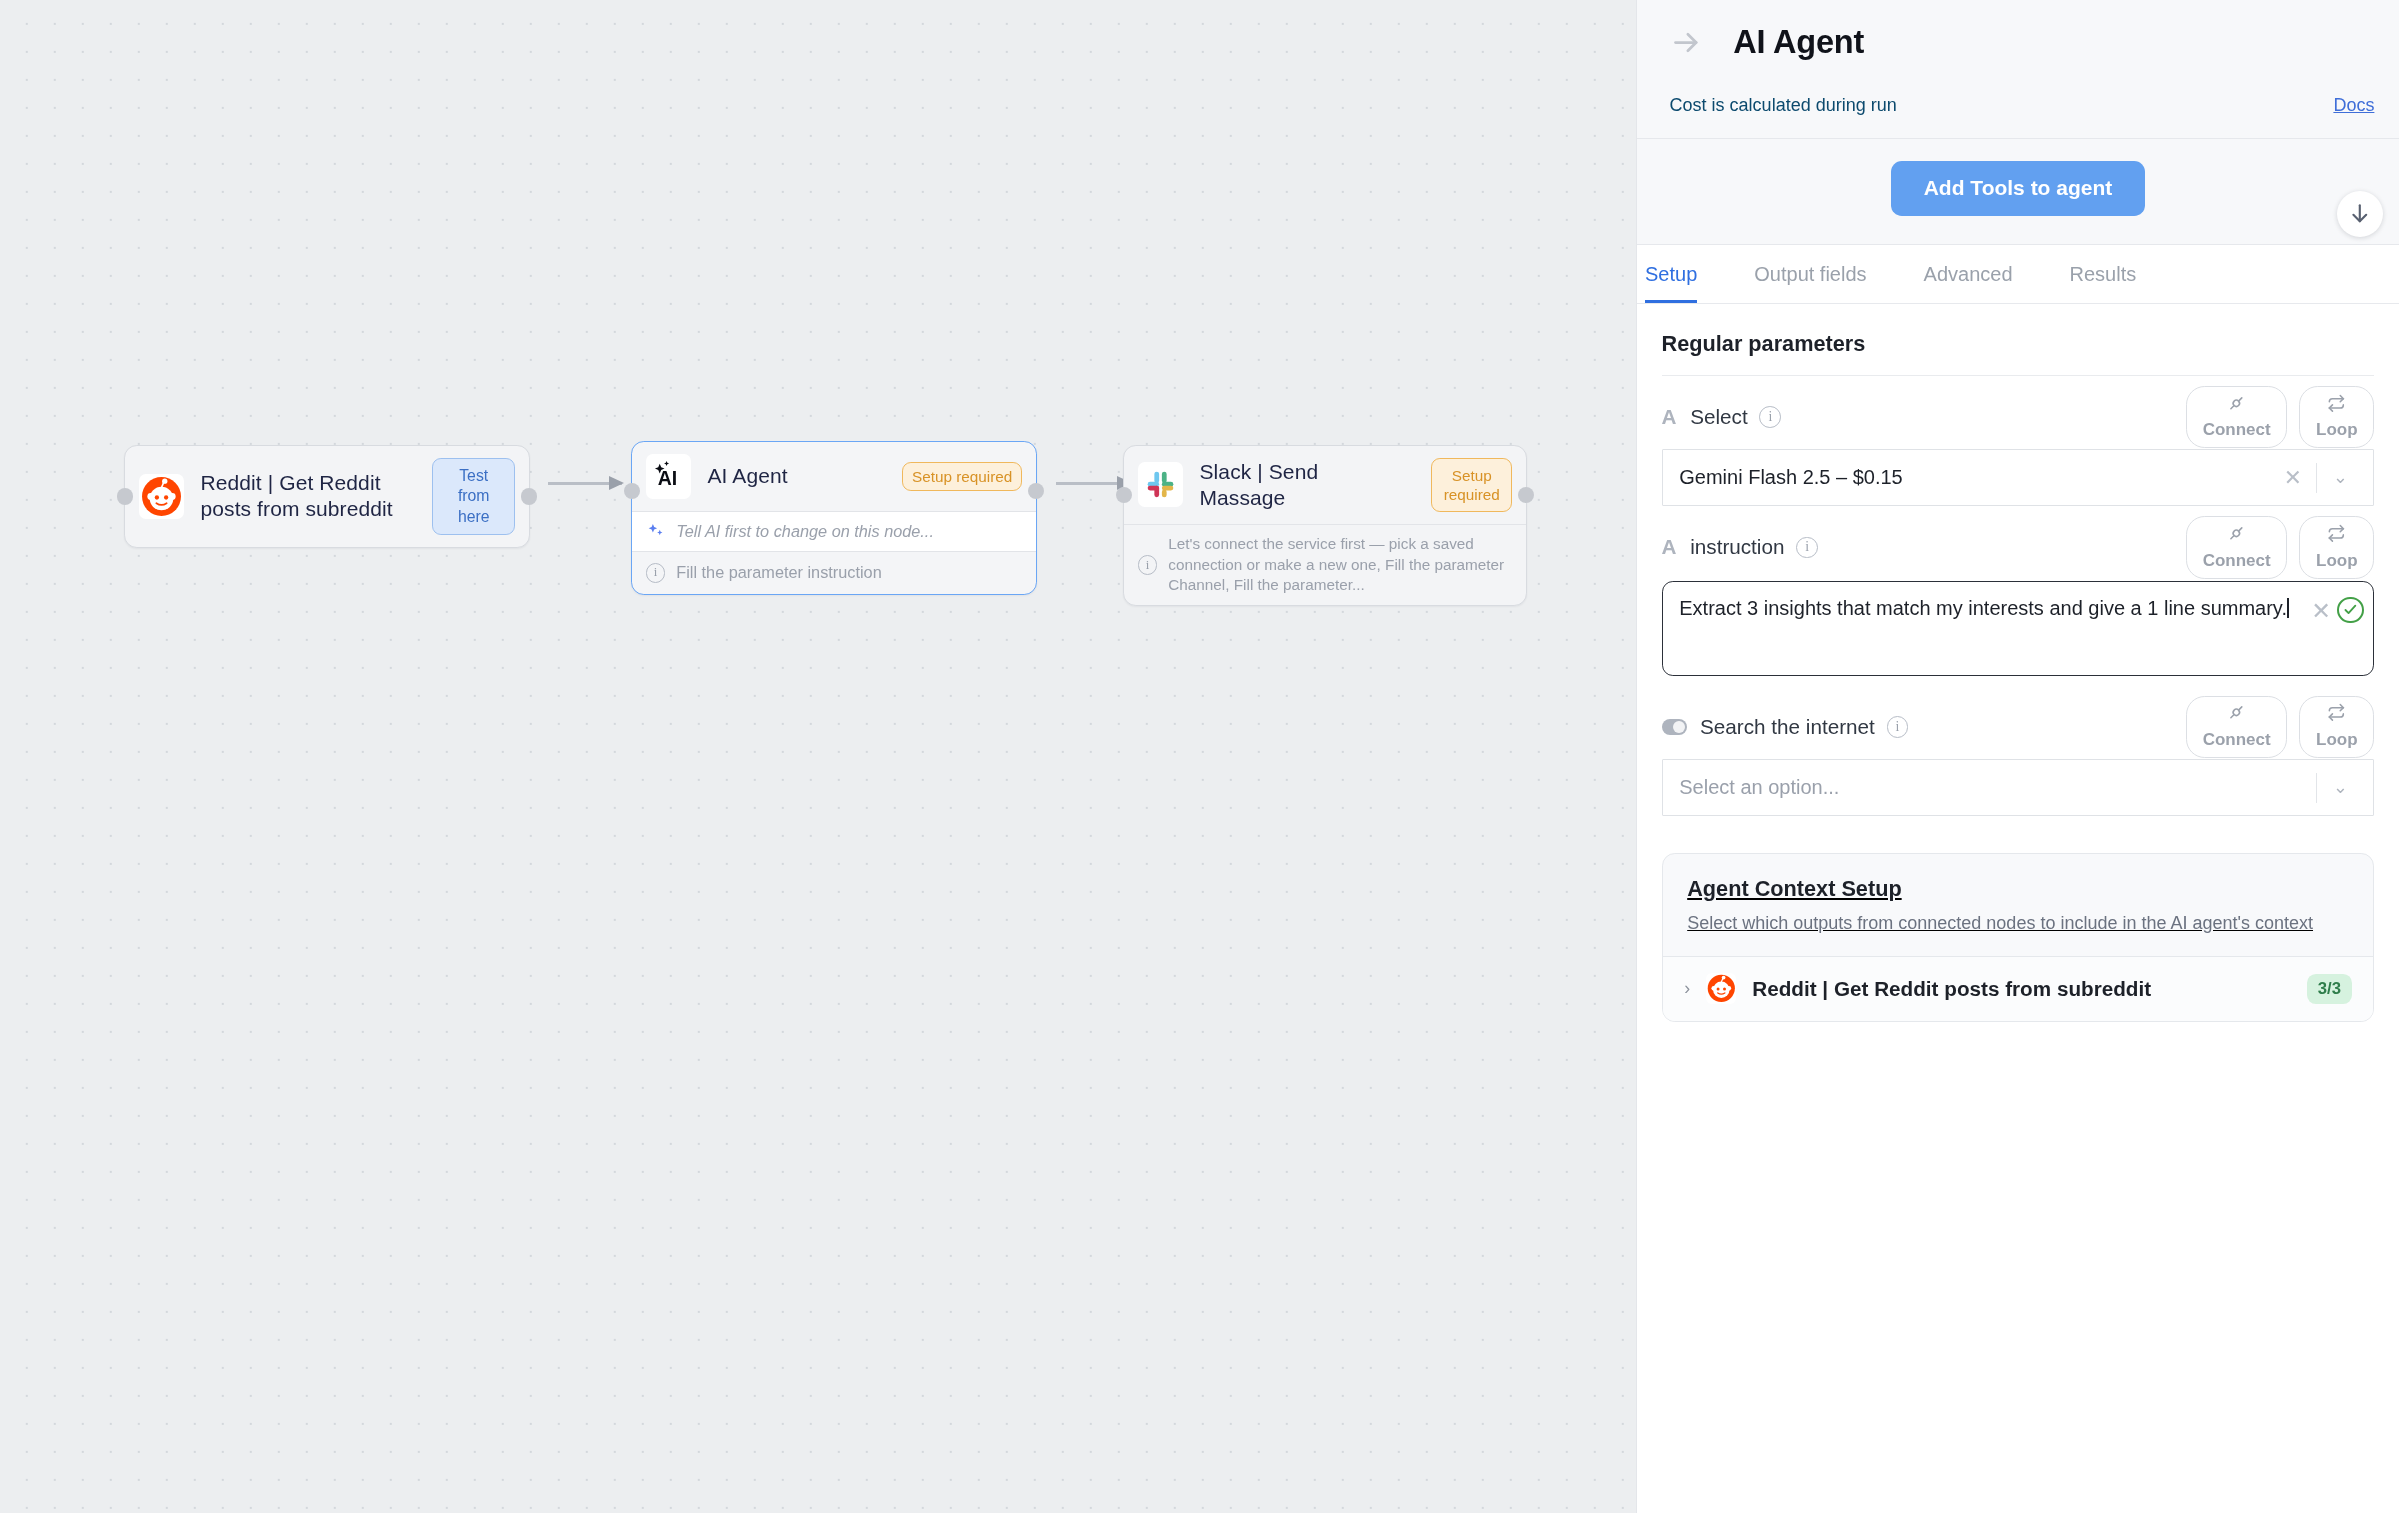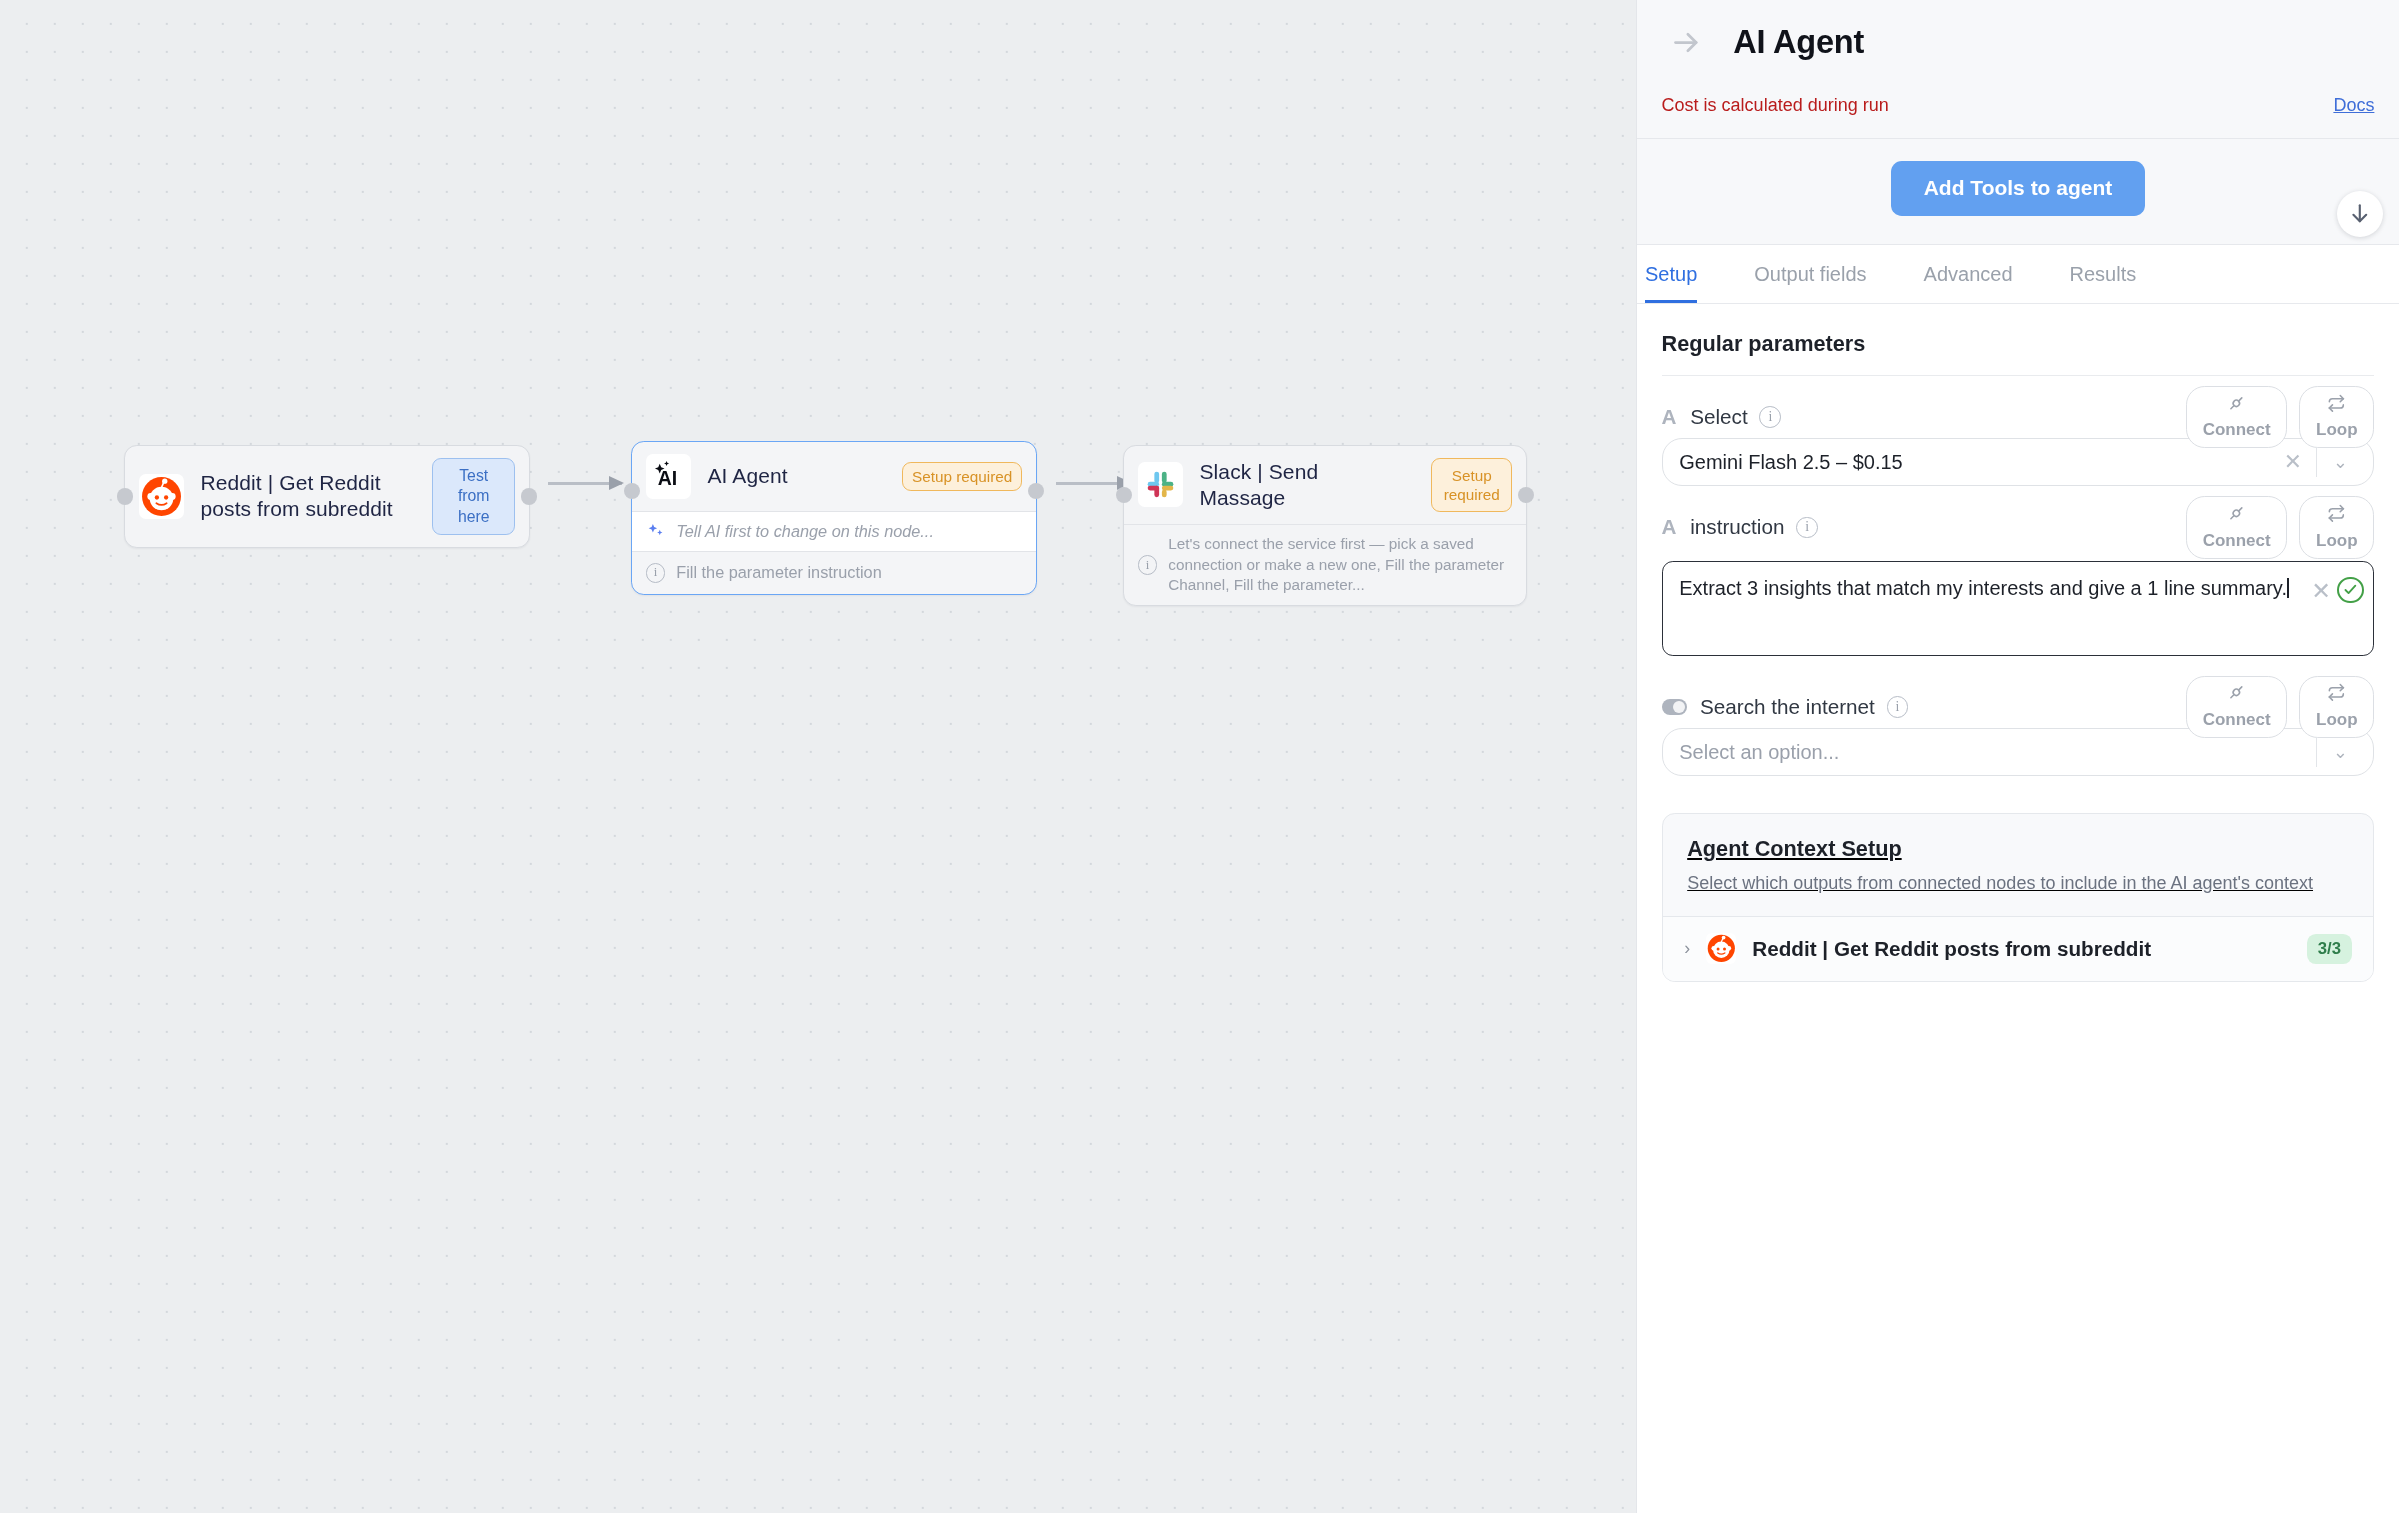--- a/index.html
+++ b/index.html
@@ -64,21 +64,21 @@
   .back-btn { width: 51px; height: 51px; border-radius: 10.8px; display: flex;
               align-items: center; justify-content: center; flex: none; }
   .ph-title { font-size: 32.5px; font-weight: 700; color: #10131a; letter-spacing: -0.2px; }
   .ph-desc { font-size: 19px; line-height: 1.45; color: #4b5159; padding: 7.9px 35px 0 24.6px;
              max-height: 81px; overflow: hidden; position: relative; }
   .expand-btn { position: absolute; right: 15.8px; top: 191px; width: 46px; height: 46px;
                 border-radius: 50%; background: #fff; box-shadow: 0 1px 4.9px rgba(16,24,40,.16);
                 display: flex; align-items: center; justify-content: center; }
   .ph-foot { display: flex; align-items: center; justify-content: space-between;
              padding: 21.7px 24.6px 21.7px 24.6px; }
-  .cost { font-size: 18px; color: #b91c1c; }
+  .cost { font-size: 18px; color: #0c4a6e; margin-left: 8px; }
   .docs { font-size: 18px; color: #3f6ed8; text-decoration: underline; }
 
   .tools-wrap { background: #f7f8fa; border-bottom: 1px solid #e6e8ec;
                 display: flex; justify-content: center; padding: 21.7px 0 27.6px 0; }
   .tools-btn { background: #62a0f0; color: #fff; font-size: 21px; font-weight: 700;
                border: none; border-radius: 10.8px; padding: 15.8px 33px; }
 
   .tabs { display: flex; padding: 0 8px; border-bottom: 1.5px solid #e7e9ed; }
   .tab { font-size: 20px; color: #9aa1ab; padding: 17.7px 0 14.8px 0; margin-right: 57px;
          border-bottom: 3.9px solid transparent; }
@@ -97,22 +97,22 @@
   .toggle-ico::after { content: ""; position: absolute; right: 2px; top: 2px;
                        width: 11.8px; height: 11.8px; border-radius: 50%; background: #f2f3f5; }
   .info-ico { width: 21.7px; height: 21.7px; border-radius: 50%; border: 1.6px solid #b6bcc6;
               color: #99a0ab; font-size: 13.8px; display: flex; align-items: center;
               justify-content: center; margin-left: 11.8px; font-family: "Liberation Serif", serif; }
   .spacer { flex: 1; }
   .pill { display: flex; align-items: center; gap: 7.9px; border: 1.4px solid #dcdfe4;
           border-radius: 18.7px; padding: 6.9px 15.8px; color: #9ba1ab; font-size: 17px;
           font-weight: 700; background: #fff; margin-left: 11.8px; flex-direction: column; }
 
-  .field { margin-top: 2px; border: 1.4px solid #dfe2e6; border-radius: 20px;
-           height: 48px; display: flex; align-items: center; padding: 0 13.8px 0 16.7px; background: #fff; }
+  .field { margin-top: 13px; border: 1.4px solid #dfe2e6; border-radius: 1px;
+           height: 57px; display: flex; align-items: center; padding: 0 13.8px 0 16.7px; background: #fff; }
   .field .val { font-size: 20px; color: #1d2129; flex: 1; }
   .field .val.ph { color: #9aa0ab; }
   .x-ico { color: #b9bfc8; font-size: 21.7px; padding: 0 13.8px; }
   .divider-v { width: 1.4px; height: 29.6px; background: #e2e5e9; }
   .chev { color: #aeb4be; font-size: 17.7px; padding: 0 11.8px 0 15.8px; }
 
   .textarea-box { margin-top: 13.8px; border: 1.8px solid #2b3039; border-radius: 10.8px;
                   min-height: 95px; display: flex; padding: 12.8px 9.9px 12.8px 16.7px; background: #fff; }
   .ta-text { flex: 1; font-size: 20px; line-height: 1.33; color: #1d2129; }
   .ta-text .caret { display: inline-block; width: 1.6px; height: 20.7px; background: #1d2129;

